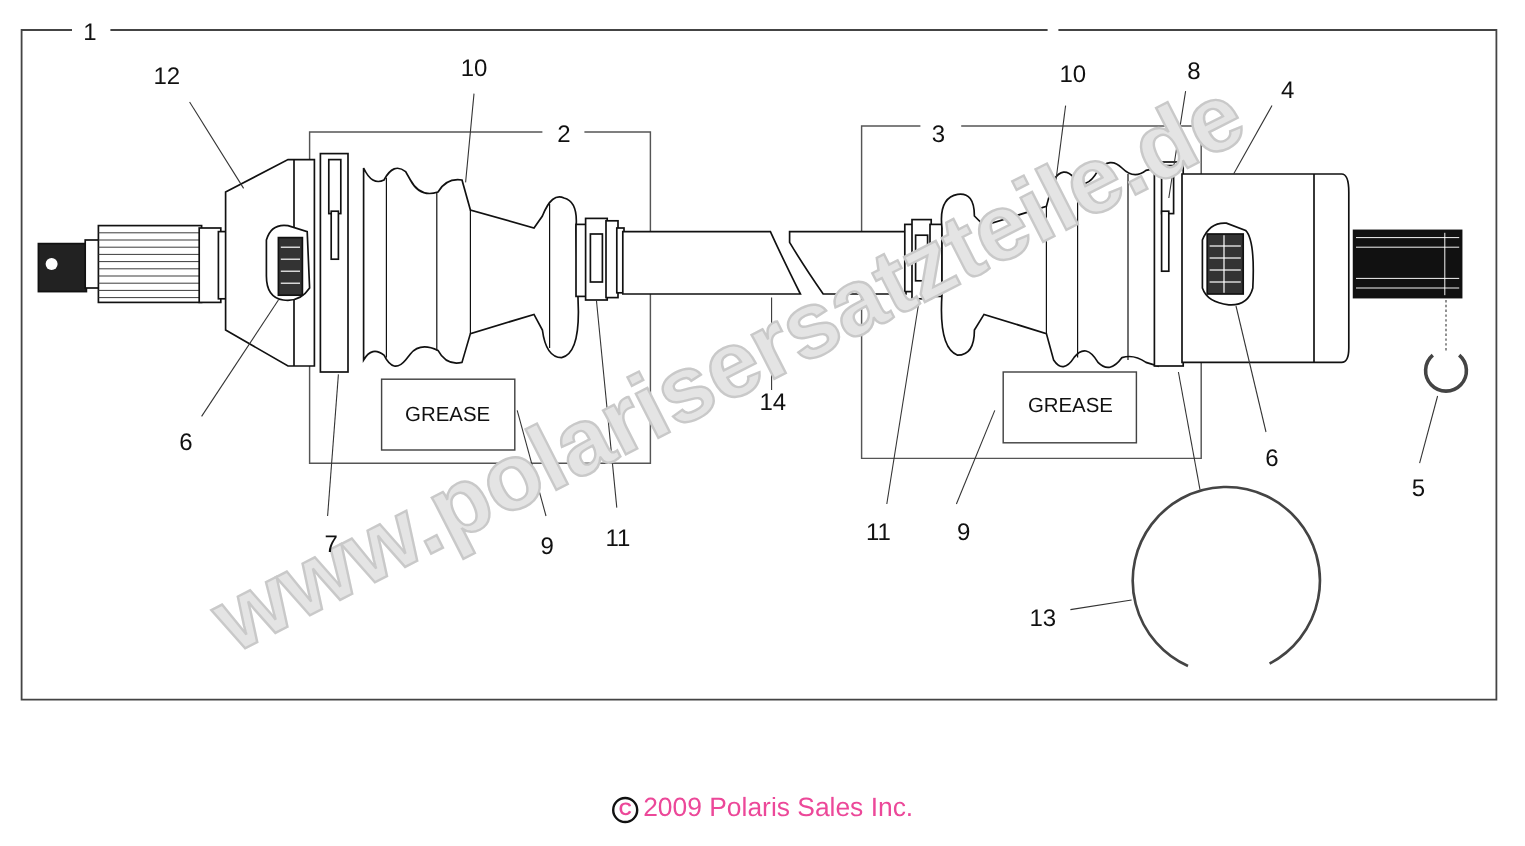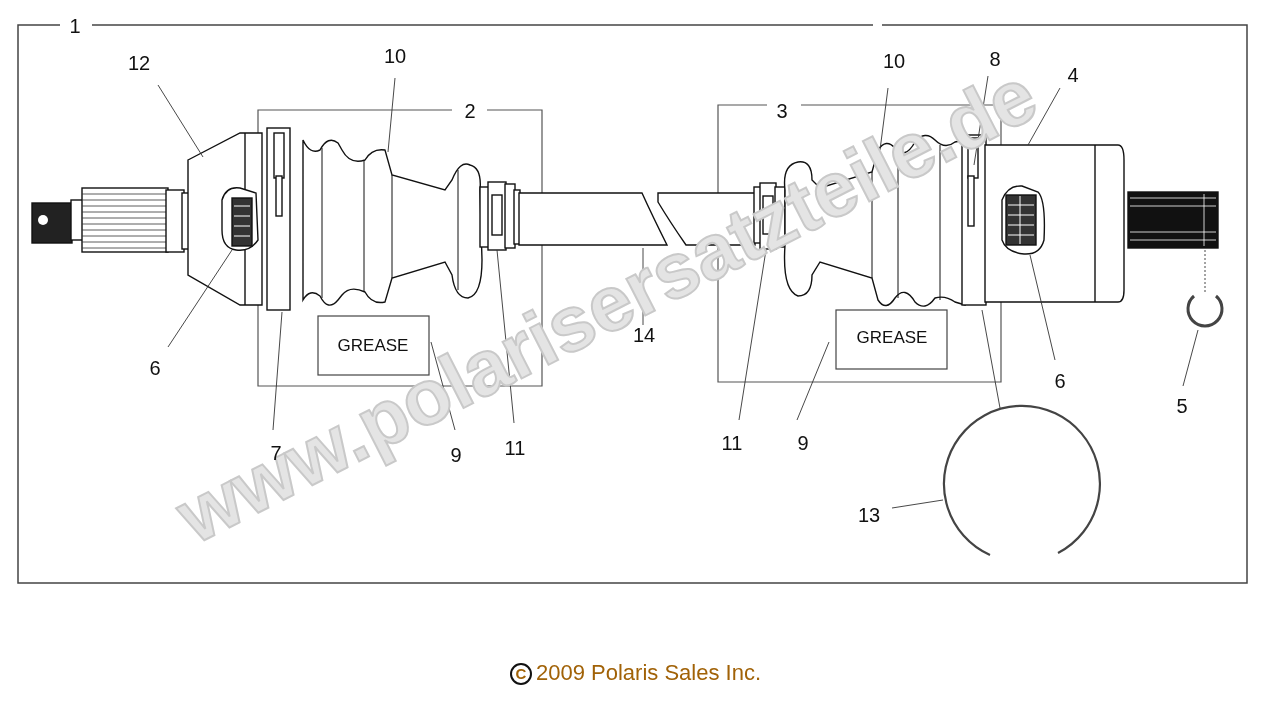--- a/index.html
+++ b/index.html
@@ -4,21 +4,21 @@
   <style>
     html, body { margin: 0; padding: 0; background: #ffffff; }
     body { width: 1271px; height: 705px; position: relative; overflow: hidden;
            font-family: "Liberation Sans", sans-serif; }
     #diagram { position: absolute; left: 0; top: 0; width: 1271px; height: 705px; }
     .callout { font-family: "Liberation Sans", sans-serif; font-size: 20px; fill: #111; }
     .grease { font-family: "Liberation Sans", sans-serif; font-size: 17px; fill: #111; }
     .wm { font-family: "Liberation Sans", sans-serif; font-weight: bold; font-size: 78px;
           fill: #e4e4e4; stroke: #c9c9c9; stroke-width: 2; }
     #copyright { position: absolute; left: 0; width: 1271px; top: 660px; text-align: center;
-                 font-size: 22px; color: #a16207; }
+                 font-size: 22px; color: #ec4899; }
     #copyright .c { display: inline-block; width: 22px; height: 22px; border: 2px solid #111;
                     border-radius: 50%; font-size: 15px; line-height: 22px; text-align: center;
                     font-weight: bold; margin-right: 4px; vertical-align: 1px; box-sizing: border-box;
                     line-height: 18px; }
   </style>
 </head>
 <body>
 
 <svg id="diagram" viewBox="0 0 1271 705" xmlns="http://www.w3.org/2000/svg">
 

